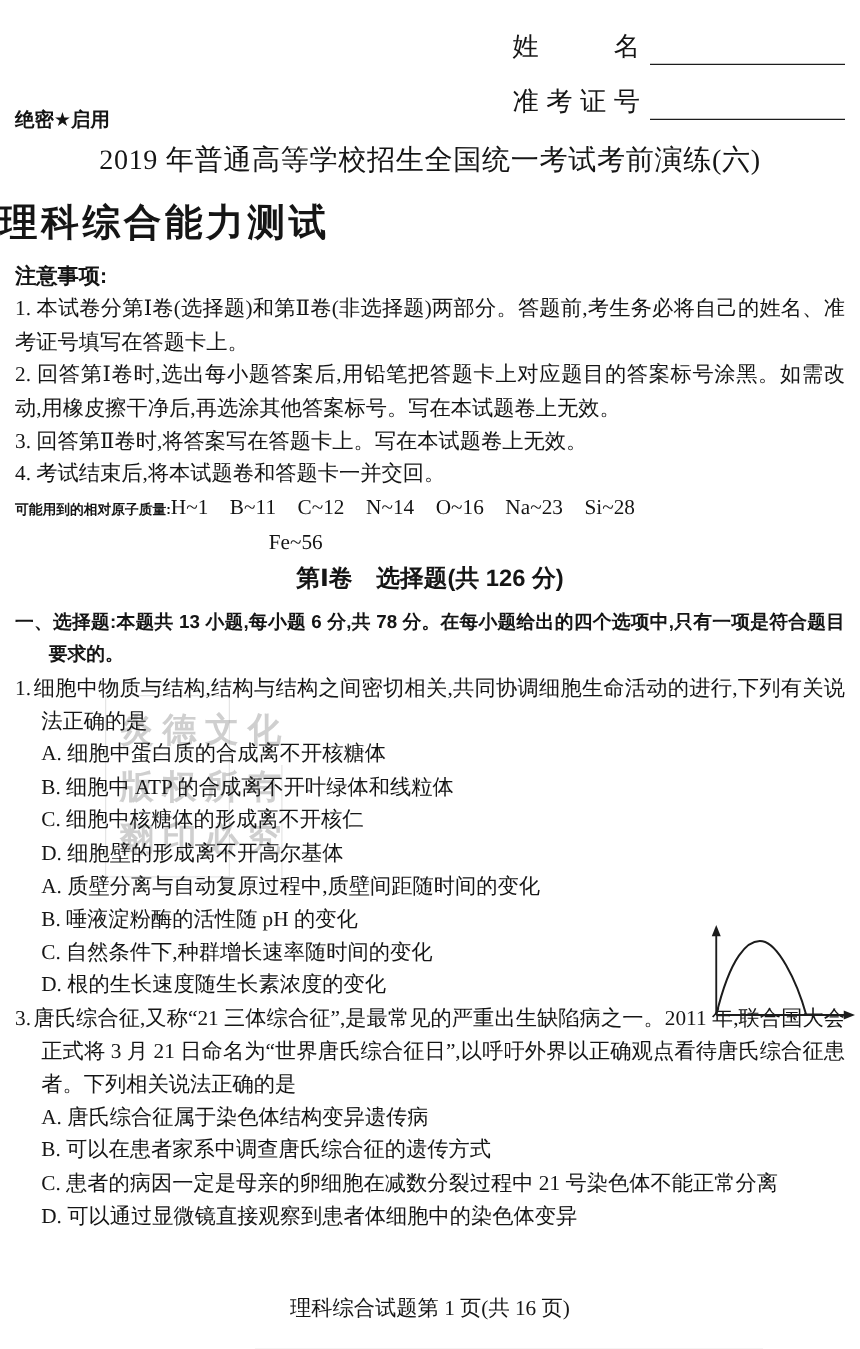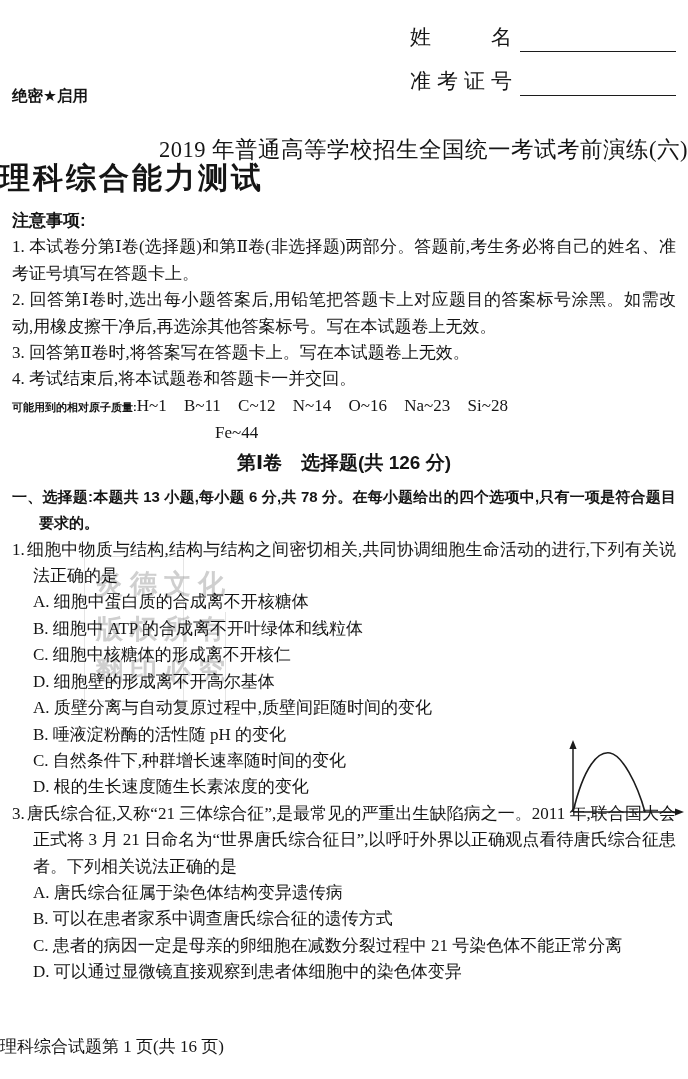--- a/index.html
+++ b/index.html
@@ -22,21 +22,21 @@
   .field-label {
     display: inline-block; width: 102px; font-size: 21px; line-height: 30px;
     text-align: justify; text-align-last: justify; text-justify: inter-character;
     white-space: nowrap;
     margin-top: 40px;
   }
   .field-line { flex: 1; border-bottom: 1.5px solid #1c1c1c; height: 36px; margin-left: 8px; }
 
   
   .classification { position: absolute; top: 86px; left: 12px; font-size: 15.5px; font-weight: bold; }
-  .exam-title { position: absolute; top: 134px; left: 0; right: 0; text-align: right; font-size: 22.5px; letter-spacing: 0.5px; }
+  .exam-title { position: absolute; top: 112px; left: 0; right: 0; text-align: center; font-size: 22.5px; letter-spacing: 0.5px; }
   .subject-title { position: absolute; top: 158px; left: 0; right: 0; text-align: left; font-size: 30px; font-weight: bold; letter-spacing: 3px; }
 
   
   .content { position: absolute; top: 208px; left: 12px; width: 664px; }
   .notice-heading { font-size: 17px; font-weight: bold; line-height: 26.4px; }
   .notice-item { font-size: 17px; line-height: 26.4px; text-align: justify; }
   .atomic-line { font-size: 17px; line-height: 26.4px; }
   .atomic-label { font-weight: bold; font-family: "Liberation Sans", "DejaVu Sans", sans-serif; font-size: 11px; }
   .atomic-values { word-spacing: 13px; }
   .atomic-line2 { font-size: 17px; line-height: 26.4px; padding-left: 203px; }
@@ -60,21 +60,21 @@
   .watermark { position: absolute; left: 0; top: 0; pointer-events: none; }
   .wm-line {
     position: absolute; white-space: nowrap;
     color: rgba(130,130,130,0.38);
     font-family: "Liberation Sans", "DejaVu Sans", sans-serif;
     font-weight: bold; font-size: 27px; letter-spacing: 7px;
   }
   .wm-frame { position: absolute; border: 1px solid rgba(0,0,0,0.10); }
   .wm-vline { position: absolute; border-left: 1px solid rgba(0,0,0,0.10); }
 
-  .footer { position: absolute; top: 1035px; left: 0; right: 0; font-size: 17px; }
+  .footer { position: absolute; top: 1035px; left: 0; right: 0; text-align: center; font-size: 17px; }
 </style>
 </head>
 <body>
 
 <div class="page">
 
   <div class="watermark">
     <div class="wm-frame" style="left:84px; top:556px; width:100px; height:146px;"></div>
     <div class="wm-vline" style="left:225px; top:612px; height:92px;"></div>
     <div class="wm-line" style="left:96px; top:566px;text-align:right;">炎德文化</div>
@@ -101,21 +101,21 @@
 
     <div class="notice-heading sans">注意事项:</div>
     <p class="notice-item">1. 本试卷分第Ⅰ卷(选择题)和第Ⅱ卷(非选择题)两部分。答题前,考生务必将自己的姓名、准考证号填写在答题卡上。</p>
     <p class="notice-item">2. 回答第Ⅰ卷时,选出每小题答案后,用铅笔把答题卡上对应题目的答案标号涂黑。如需改动,用橡皮擦干净后,再选涂其他答案标号。写在本试题卷上无效。</p>
     <p class="notice-item">3. 回答第Ⅱ卷时,将答案写在答题卡上。写在本试题卷上无效。</p>
     <p class="notice-item">4. 考试结束后,将本试题卷和答题卡一并交回。</p>
 
     <p class="atomic-line">
       <span class="atomic-label">可能用到的相对原子质量:</span><span class="atomic-values">H~1 B~11 C~12 N~14 O~16 Na~23 Si~28</span>
     </p>
-    <p class="atomic-line2">Fe~44</p>
+    <p class="atomic-line2">Fe~56</p>
 
     <div class="section-title sans">第Ⅰ卷　选择题(共 126 分)</div>
     <p class="instruction">一、选择题:本题共 13 小题,每小题 6 分,共 78 分。在每小题给出的四个选项中,只有一项是符合题目要求的。</p>
 
     <div class="question">
       <p class="q-stem"><span class="q-num">1.</span><span>细胞中物质与结构,结构与结构之间密切相关,共同协调细胞生命活动的进行,下列有关说法正确的是</span></p>
       <p class="q-option">A. 细胞中蛋白质的合成离不开核糖体</p>
       <p class="q-option">B. 细胞中 ATP 的合成离不开叶绿体和线粒体</p>
       <p class="q-option">C. 细胞中核糖体的形成离不开核仁</p>
       <p class="q-option">D. 细胞壁的形成离不开高尔基体</p>

